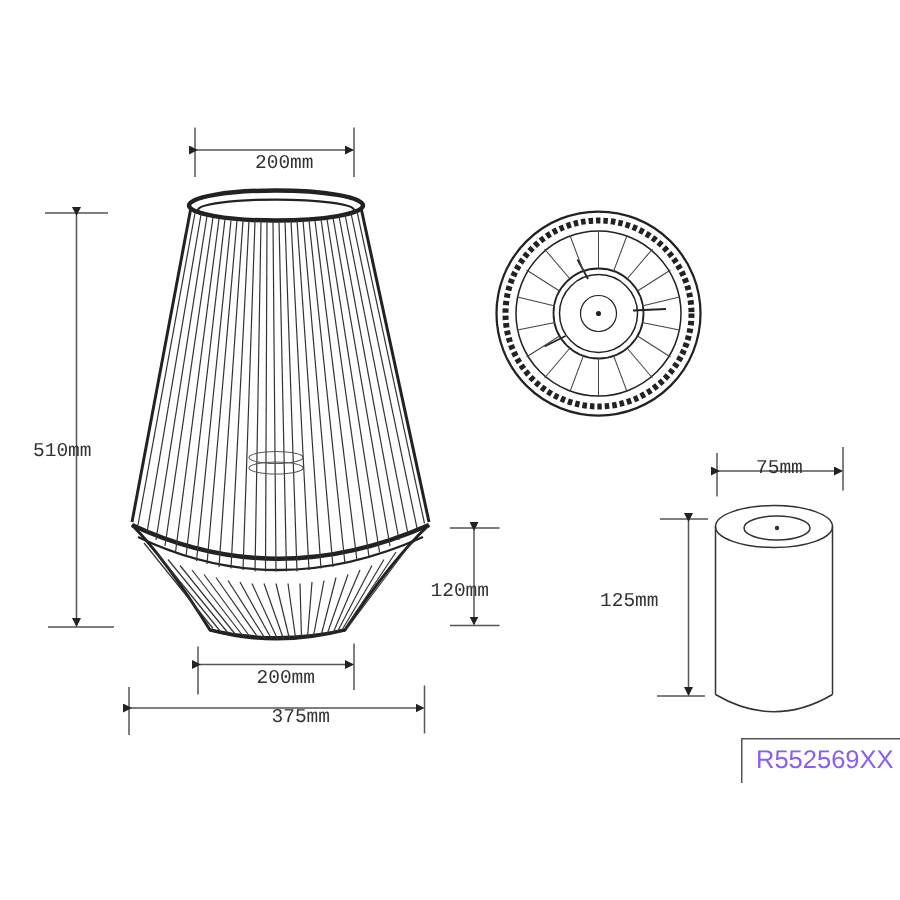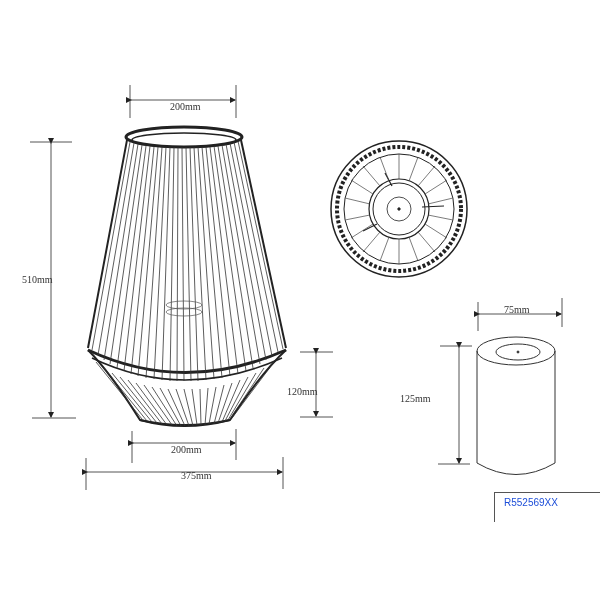--- a/index.html
+++ b/index.html
@@ -1,20 +1,20 @@
 <!DOCTYPE html>
 <html><head>
 <meta charset="utf-8">
 <style>
   html, body { margin:0; padding:0; background:#ffffff; }
   body { width:600px; height:600px; position:relative; overflow:hidden; font-family:"Liberation Sans", sans-serif; }
   svg { position:absolute; left:0; top:0; }
-  .dim-label { position:absolute; font-size:10px; color:#333; font-family:Liberation Serif, serif; white-space:nowrap; }
+  .dim-label { position:absolute; font-size:13px; color:#333; font-family:Liberation Mono, monospace; white-space:nowrap; }
   .model-box { position:absolute; left:494px; top:492px; width:106px; height:30px; border-top:1px solid #555; border-left:1px solid #555; box-sizing:border-box; }
-  .model-text { position:absolute; left:504px; top:497px; font-size:10px; color:#1d4ed8; font-family:"Liberation Sans", sans-serif; }
+  .model-text { position:absolute; left:504px; top:497px; font-size:17px; color:#8b5cf6; font-family:"Liberation Sans", sans-serif; }
 </style>
 </head>
 <body>
 
 <svg width="600" height="600" viewBox="0 0 600 600">
   <defs>
     <marker id="arr" markerWidth="6" markerHeight="6" refX="5" refY="3" orient="auto" markerUnits="userSpaceOnUse">
       <path d="M0,0 L6,3 L0,6 z" fill="#222"></path>
     </marker>
   </defs>
@@ -165,21 +165,21 @@
     <line x1="478" y1="302" x2="478" y2="331"></line>
     <line x1="562" y1="298" x2="562" y2="327"></line>
     <line x1="479" y1="314" x2="561" y2="314" marker-end="url(#arr)" marker-start="url(#arr)"></line>
     <line x1="440" y1="346" x2="472" y2="346"></line>
     <line x1="438" y1="464" x2="470" y2="464"></line>
     <line x1="459" y1="347" x2="459" y2="463" marker-end="url(#arr)" marker-start="url(#arr)"></line>
   </g>
 </svg>
 
 <span class="dim-label" style="left:170px; top:101px;">200mm</span>
-<span class="dim-label" style="left:22px; top:274px;">510mm</span>
+<span class="dim-label" style="left:22px; top:293px;">510mm</span>
 <span class="dim-label" style="left:287px; top:386px;text-align:center;">120mm</span>
 <span class="dim-label" style="left:171px; top:444px;">200mm</span>
 <span class="dim-label" style="left:181px; top:470px;">375mm</span>
 <span class="dim-label" style="left:504px; top:304px;">75mm</span>
 <span class="dim-label" style="left:400px; top:393px;">125mm</span>
 
 <div class="model-box"></div>
 <span class="model-text">R552569XX</span>
 
 </body></html>

